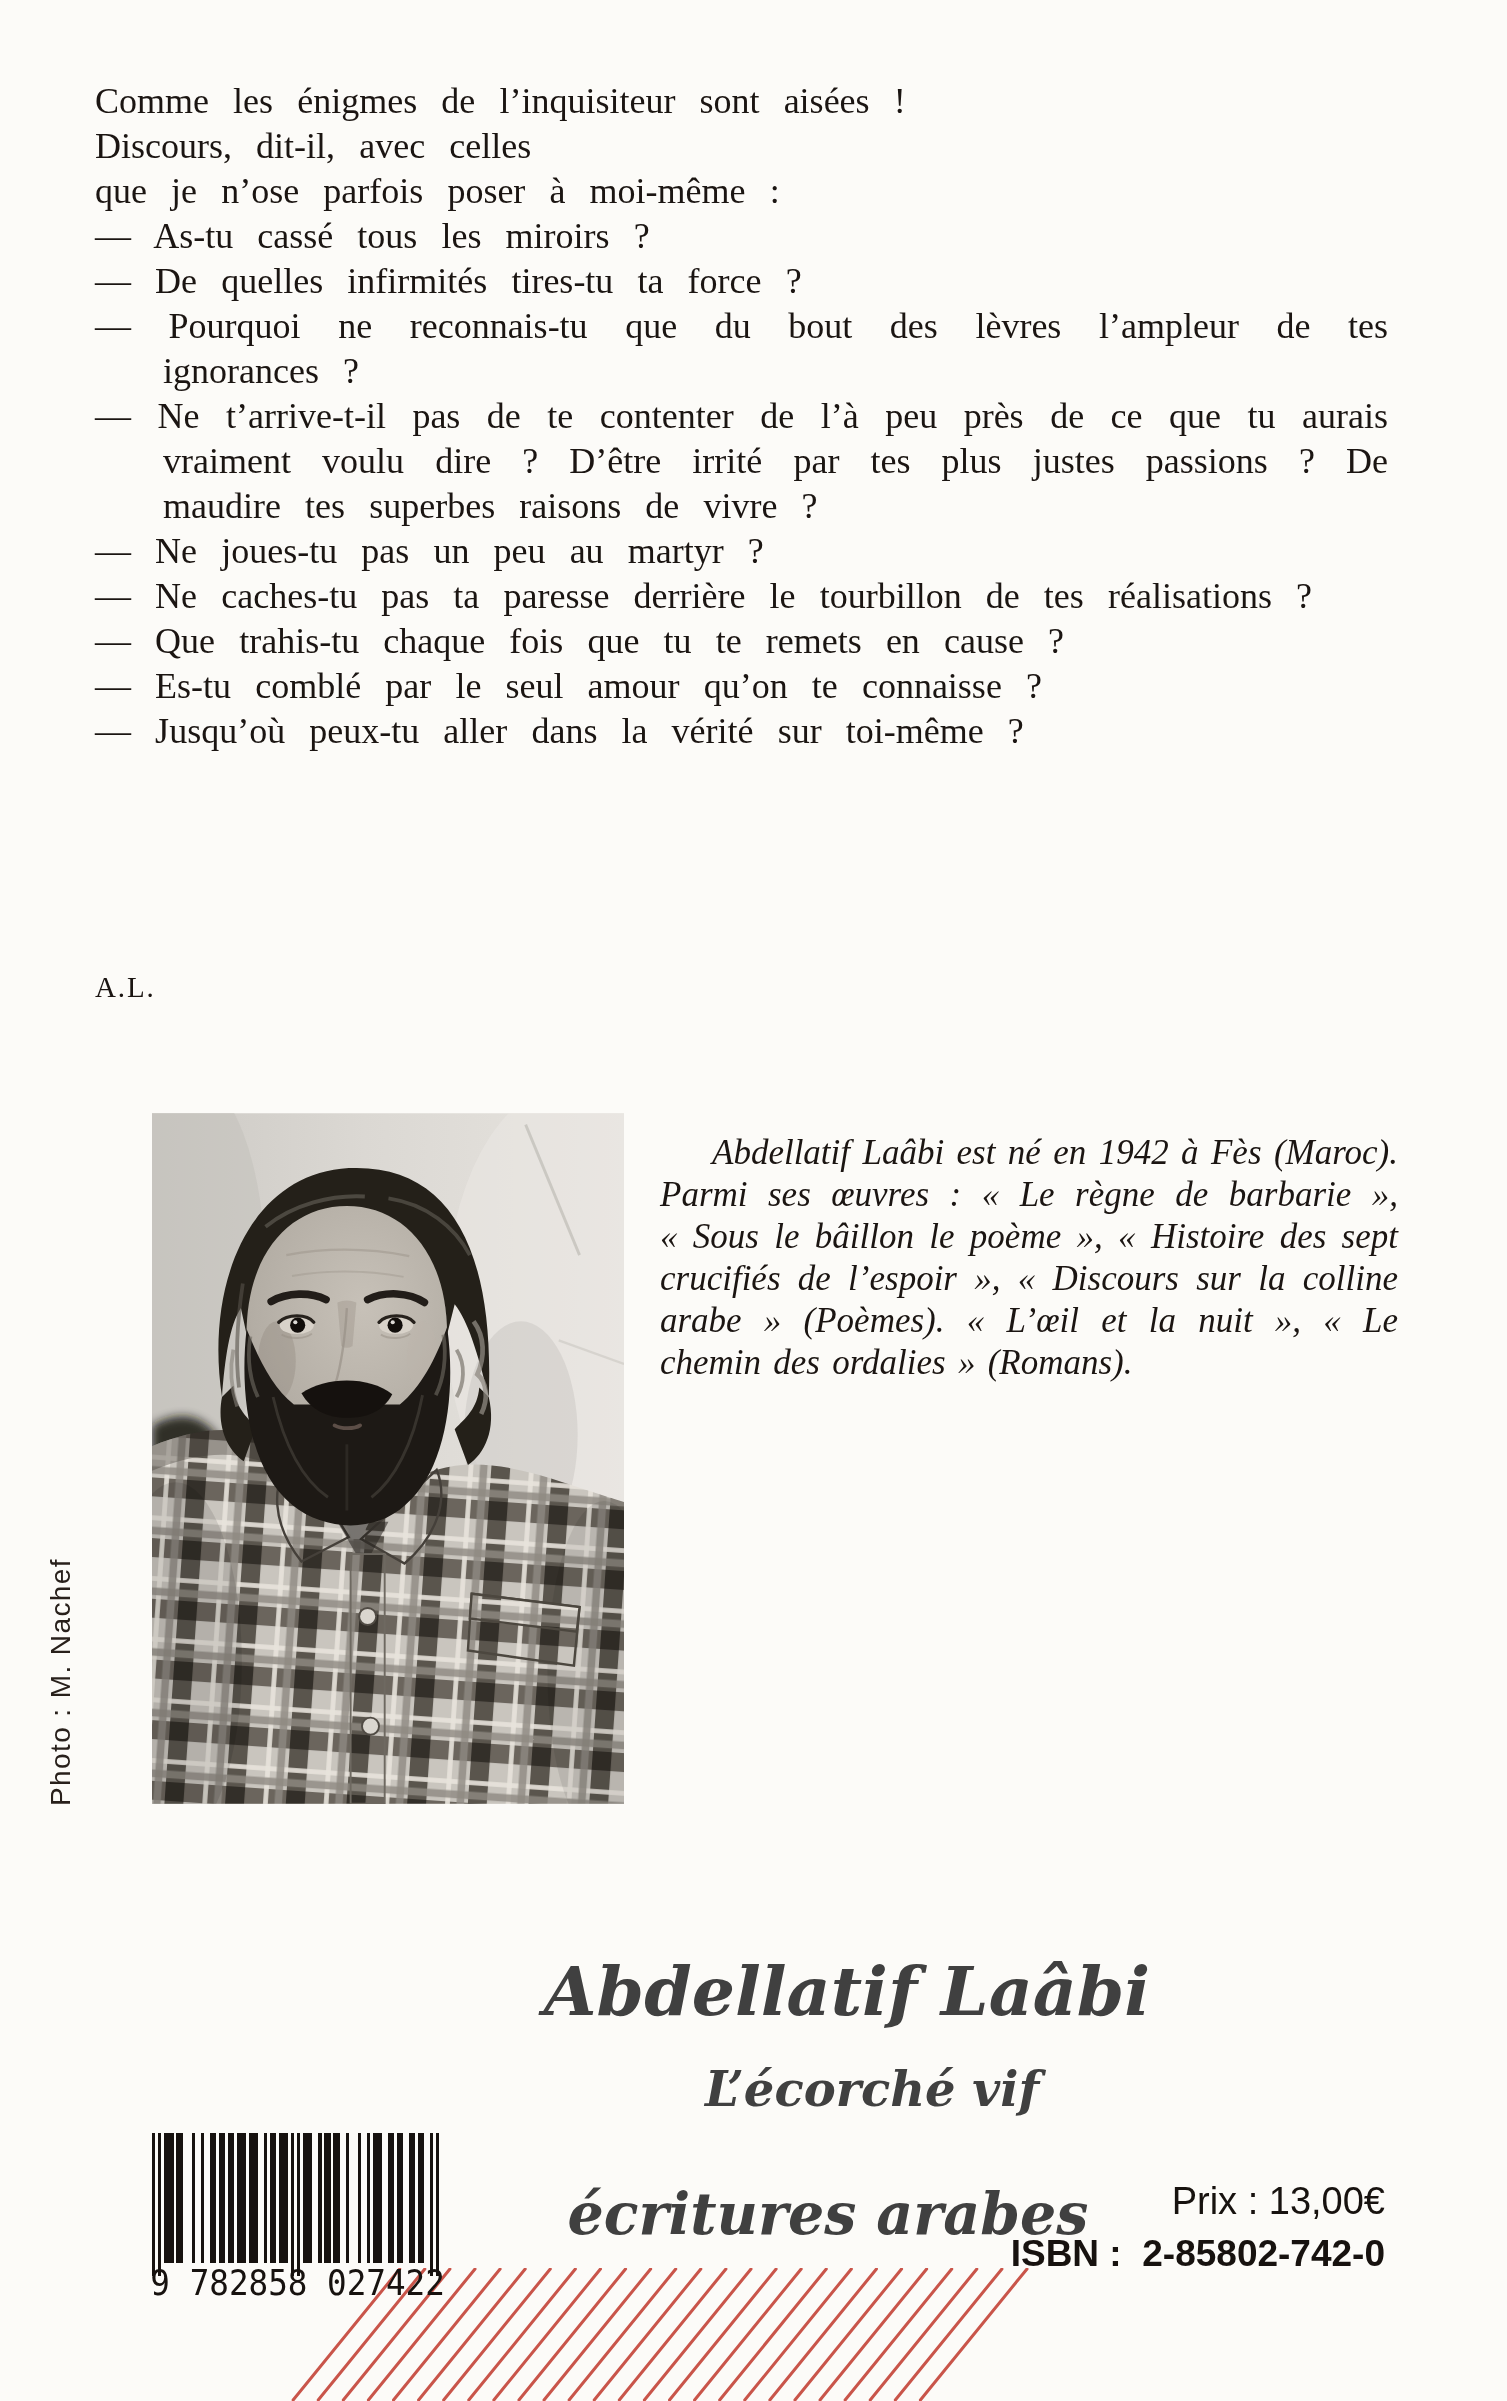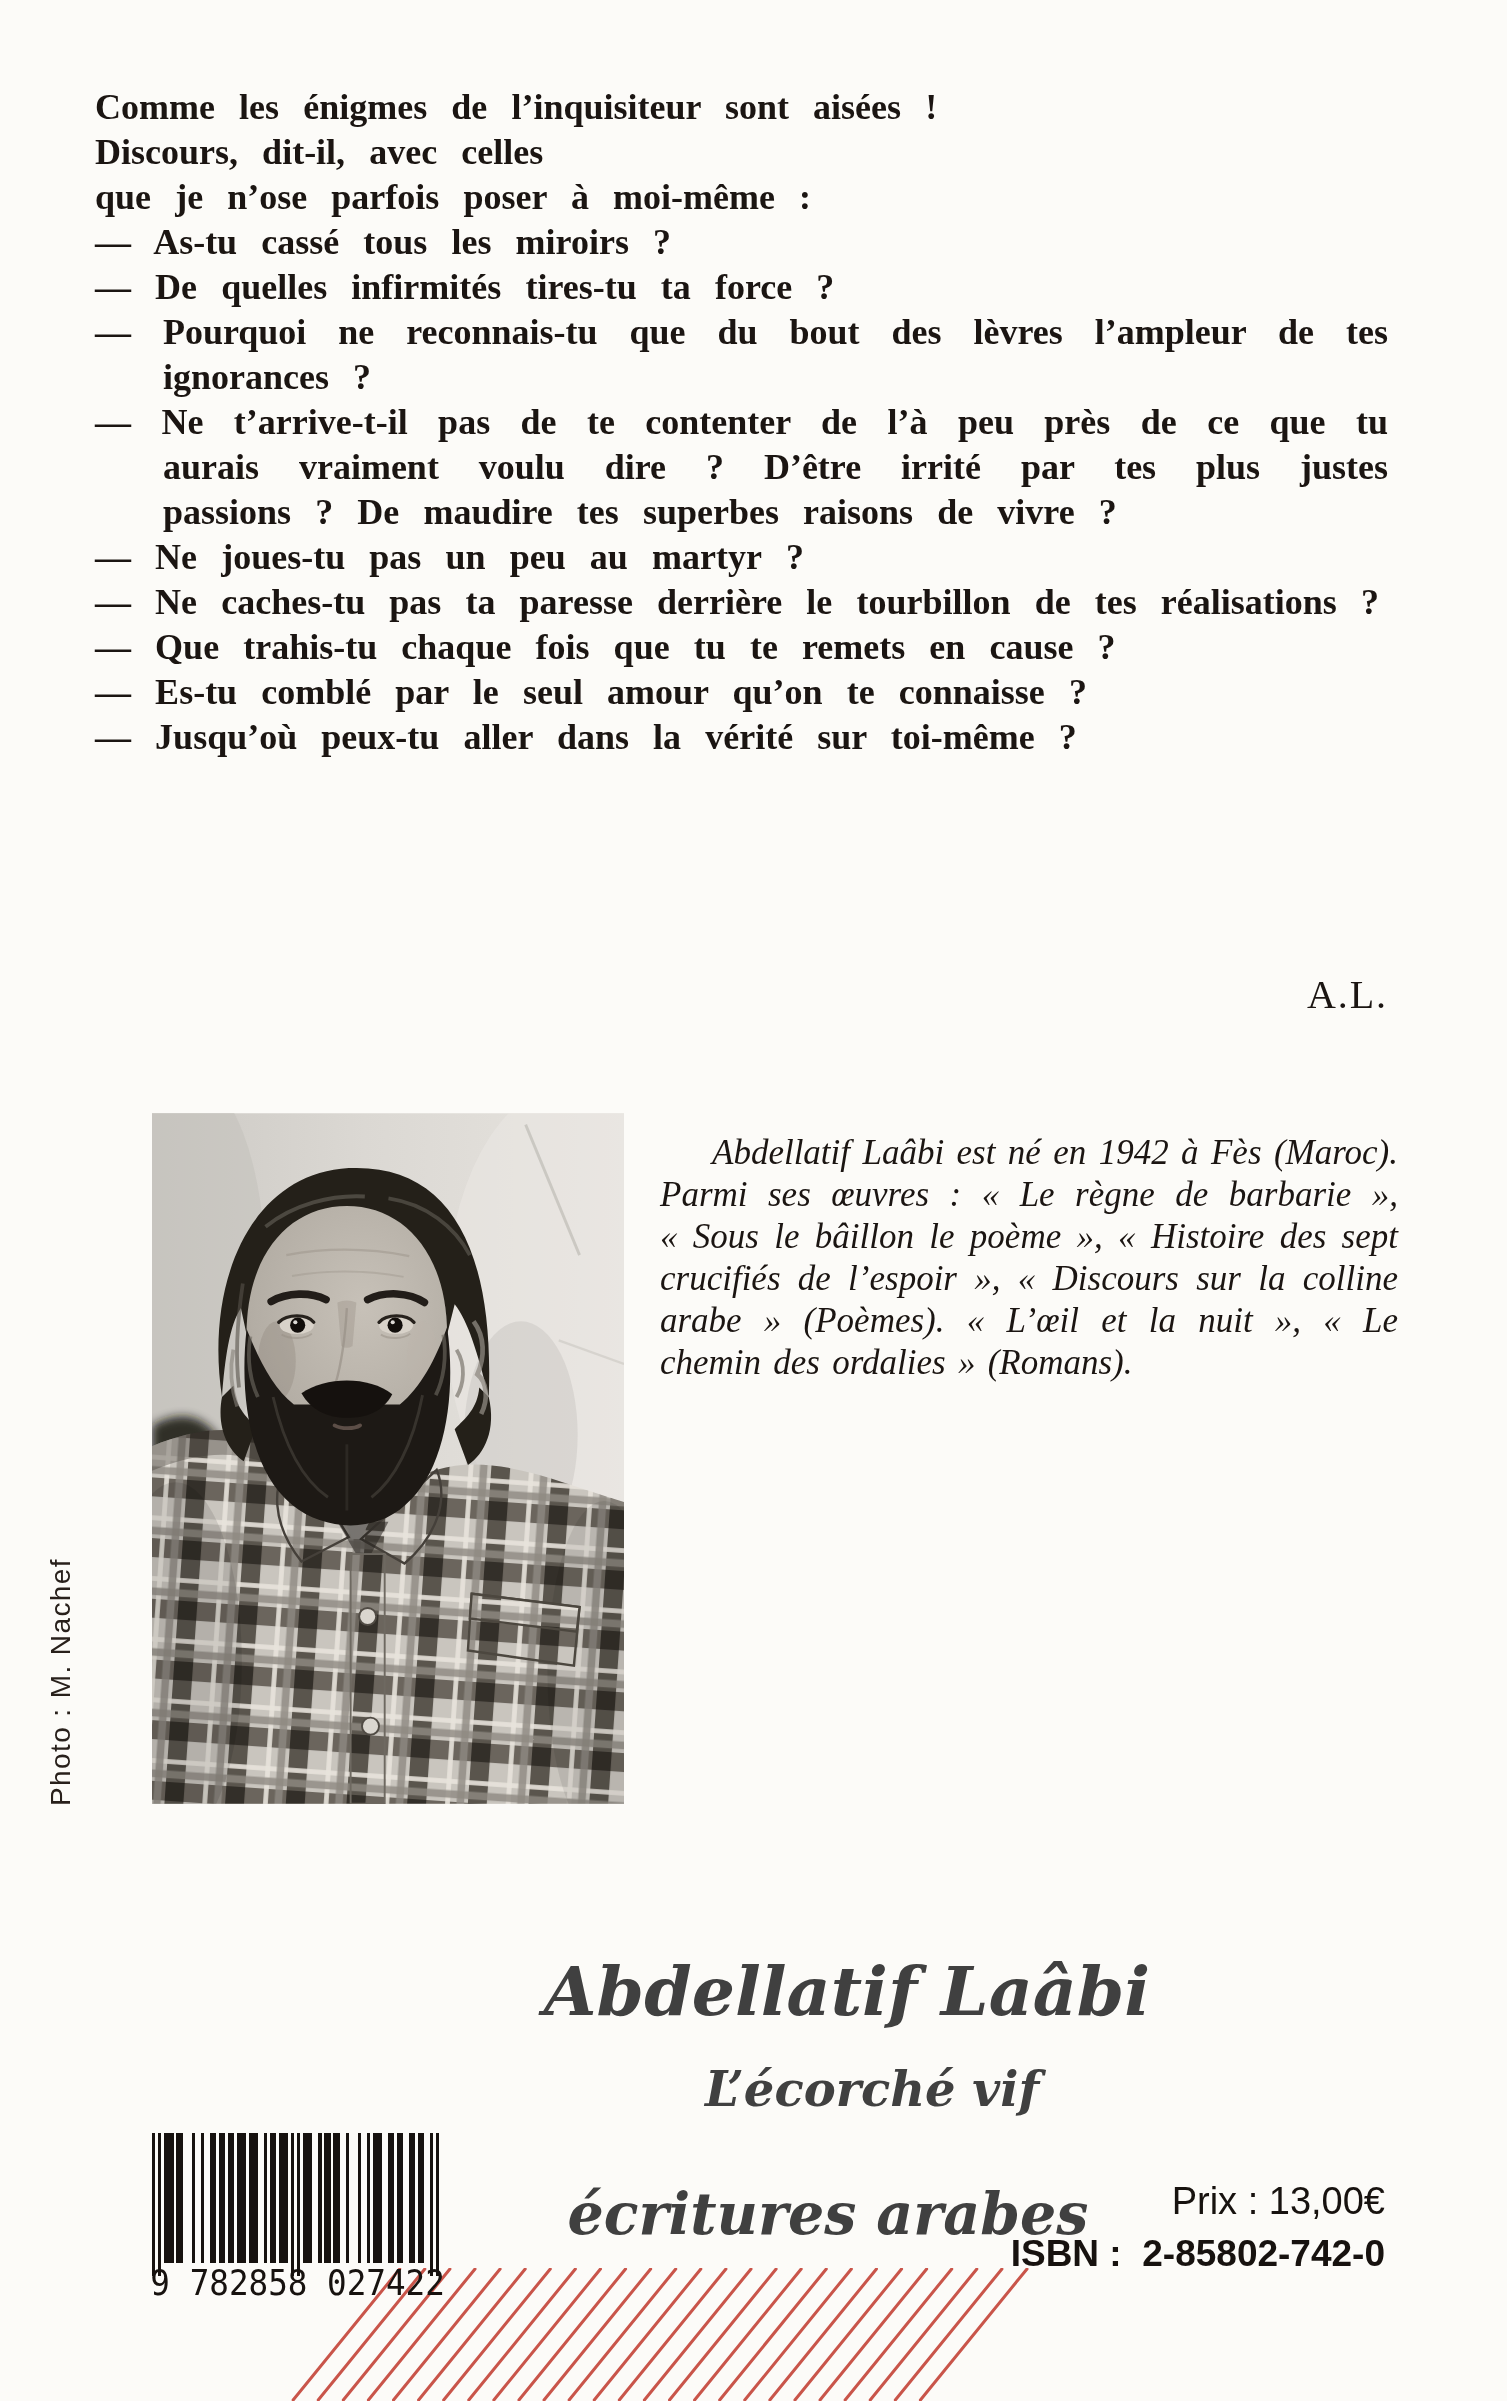--- a/index.html
+++ b/index.html
@@ -10,40 +10,38 @@
     position:relative;
     overflow:hidden;
     background:#fcfbf8;
     color:#1b1512;
     font-family:"Liberation Serif", serif;
   }
 
   
   .blurb {
     position:absolute;
-    left:95px; top:85px;
+    left:95px; top:79px;
     width:1293px;
     font-size:36px;
     line-height:45px;
-    font-weight:bold;
   }
   .q-line {
     margin:0;
     text-align:justify;
     padding-left:68px;
     text-indent:-68px;
     word-spacing:0.42em;
   }
   .signature {
     position:absolute;
     left:95px; top:971px;
     width:1293px;
-    text-align:right;
     padding-right:5.7px;
-    font-size:40px;
+    font-size:29px;
     letter-spacing:1.9px;
   }
 
   
   .portrait {
     position:absolute;
     left:152px; top:1113px;
     width:472px; height:691px;
     display:block;
   }

